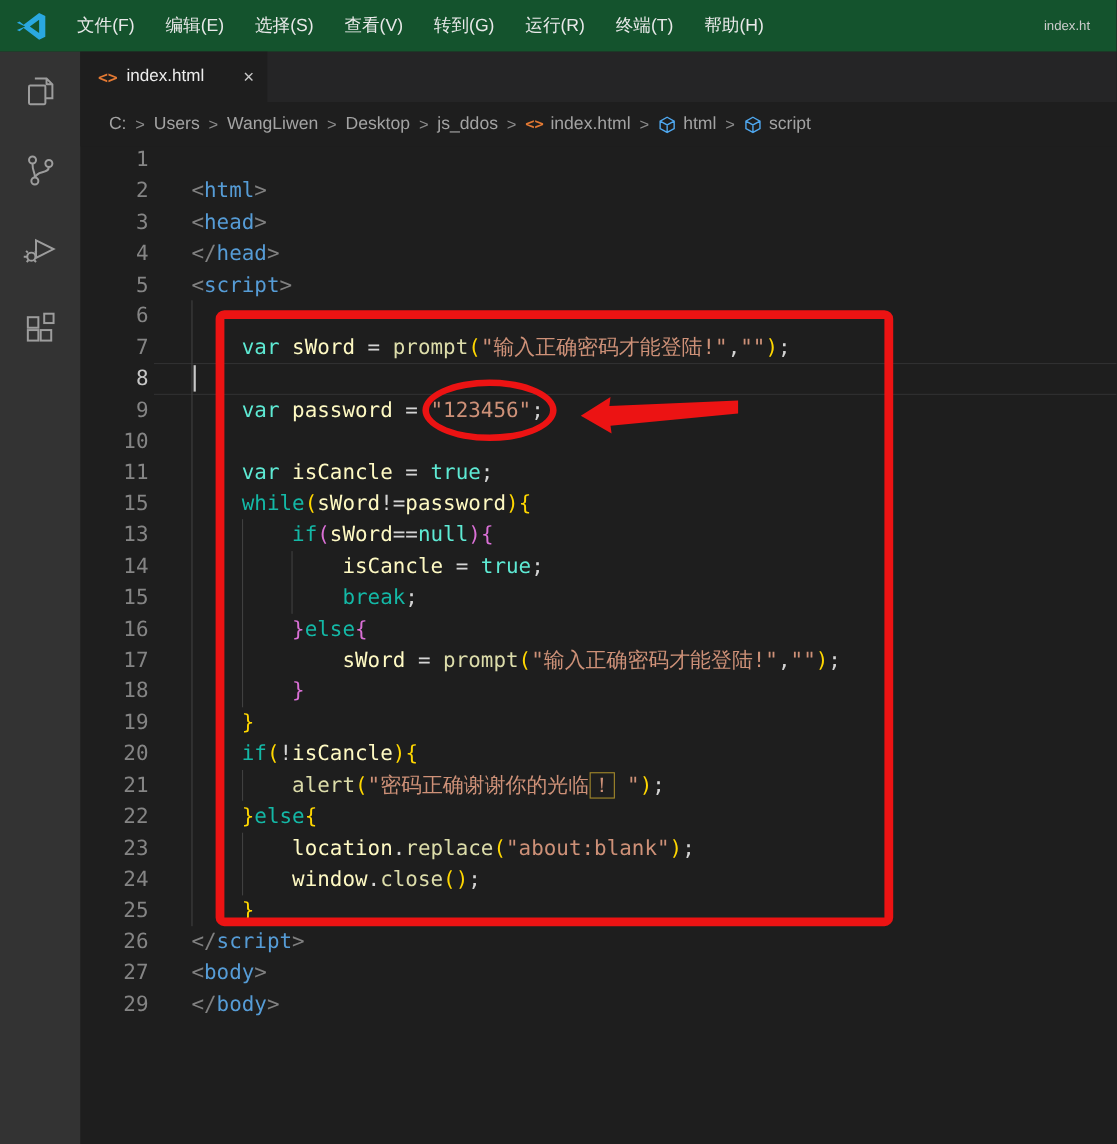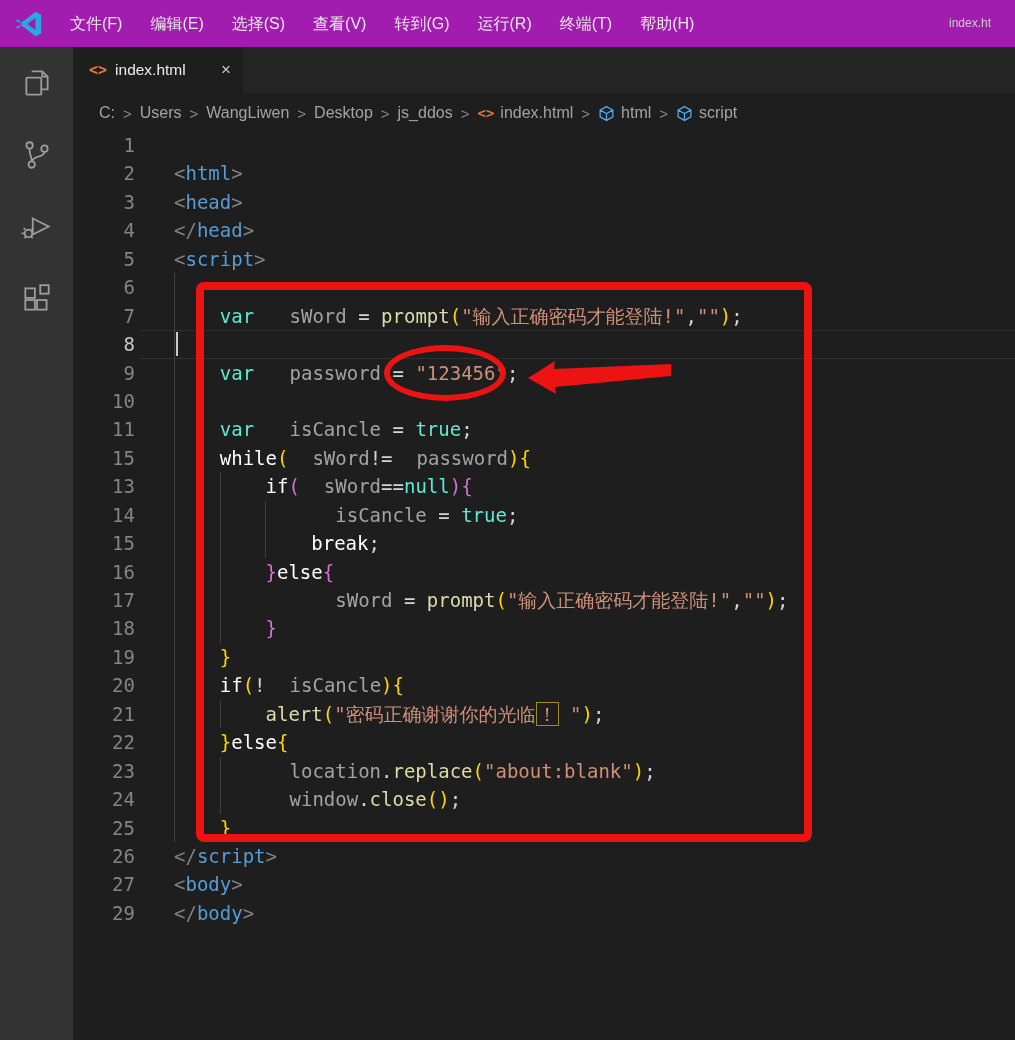--- a/index.html
+++ b/index.html
@@ -1,21 +1,21 @@
 <!DOCTYPE html>
 <html><head>
 <meta charset="utf-8">
 <style>
   * { margin:0; padding:0; box-sizing:border-box; }
   html,body { width:1015px; height:1040px; overflow:hidden; background:#1e1e1e;
               font-family:"Liberation Sans", sans-serif; }
 
   
   .titlebar { position:absolute; left:0; top:0; width:1015px; height:47px;
-              background:#a21caf; display:flex; align-items:center; }
+              background:#14532d; display:flex; align-items:center; }
   .vscode-logo { width:30px; height:30px; margin-left:14px; flex:0 0 auto; }
   .menus { display:flex; margin-left:12px; }
   .menu-item { color:#e9e9e9; font-size:16px; padding:0 14px; height:47px;
                line-height:47px; cursor:default; }
   .window-title { position:absolute; right:0; top:0; height:47px; line-height:47px;
                   width:66px; overflow:hidden; white-space:nowrap; color:#cccccc;
                   font-size:12px; }
 
   
   .activitybar { position:absolute; left:0; top:47px; width:73px; height:993px;
@@ -46,22 +46,22 @@
 
   
   .editor { position:absolute; left:73px; top:131px; right:0; bottom:0; }
   .code-line { display:flex; height:28.45px; line-height:28.45px; white-space:pre;
                font-family:"DejaVu Sans Mono", monospace; font-size:19px; }
   .lnum { width:62px; text-align:right; color:#858585; flex:0 0 auto; }
   .lnum.active { color:#c6c6c6; }
   .ltext { margin-left:39px; }
 
   .tok-kw  { color:#5eead4; }
-  .tok-ctl { color:#ffffff; }
-  .tok-var { color:#a3a3a3;margin-left:24px; }
+  .tok-ctl { color:#14b8a6; }
+  .tok-var { color:#fef9c3; }
   .tok-fn  { color:#dcdcaa; }
   .tok-str { color:#ce9178; }
   .tok-op  { color:#d4d4d4; }
   .tok-pun { color:#808080; }
   .tok-tag { color:#569cd6; }
   .tok-b1  { color:#ffd700; }
   .tok-b2  { color:#da70d6; }
   .tok-sp  { color:#d4d4d4; }
   .tok-strbox { color:#ce9178; border:1px solid #a3892b; padding:0 1px; }
 

